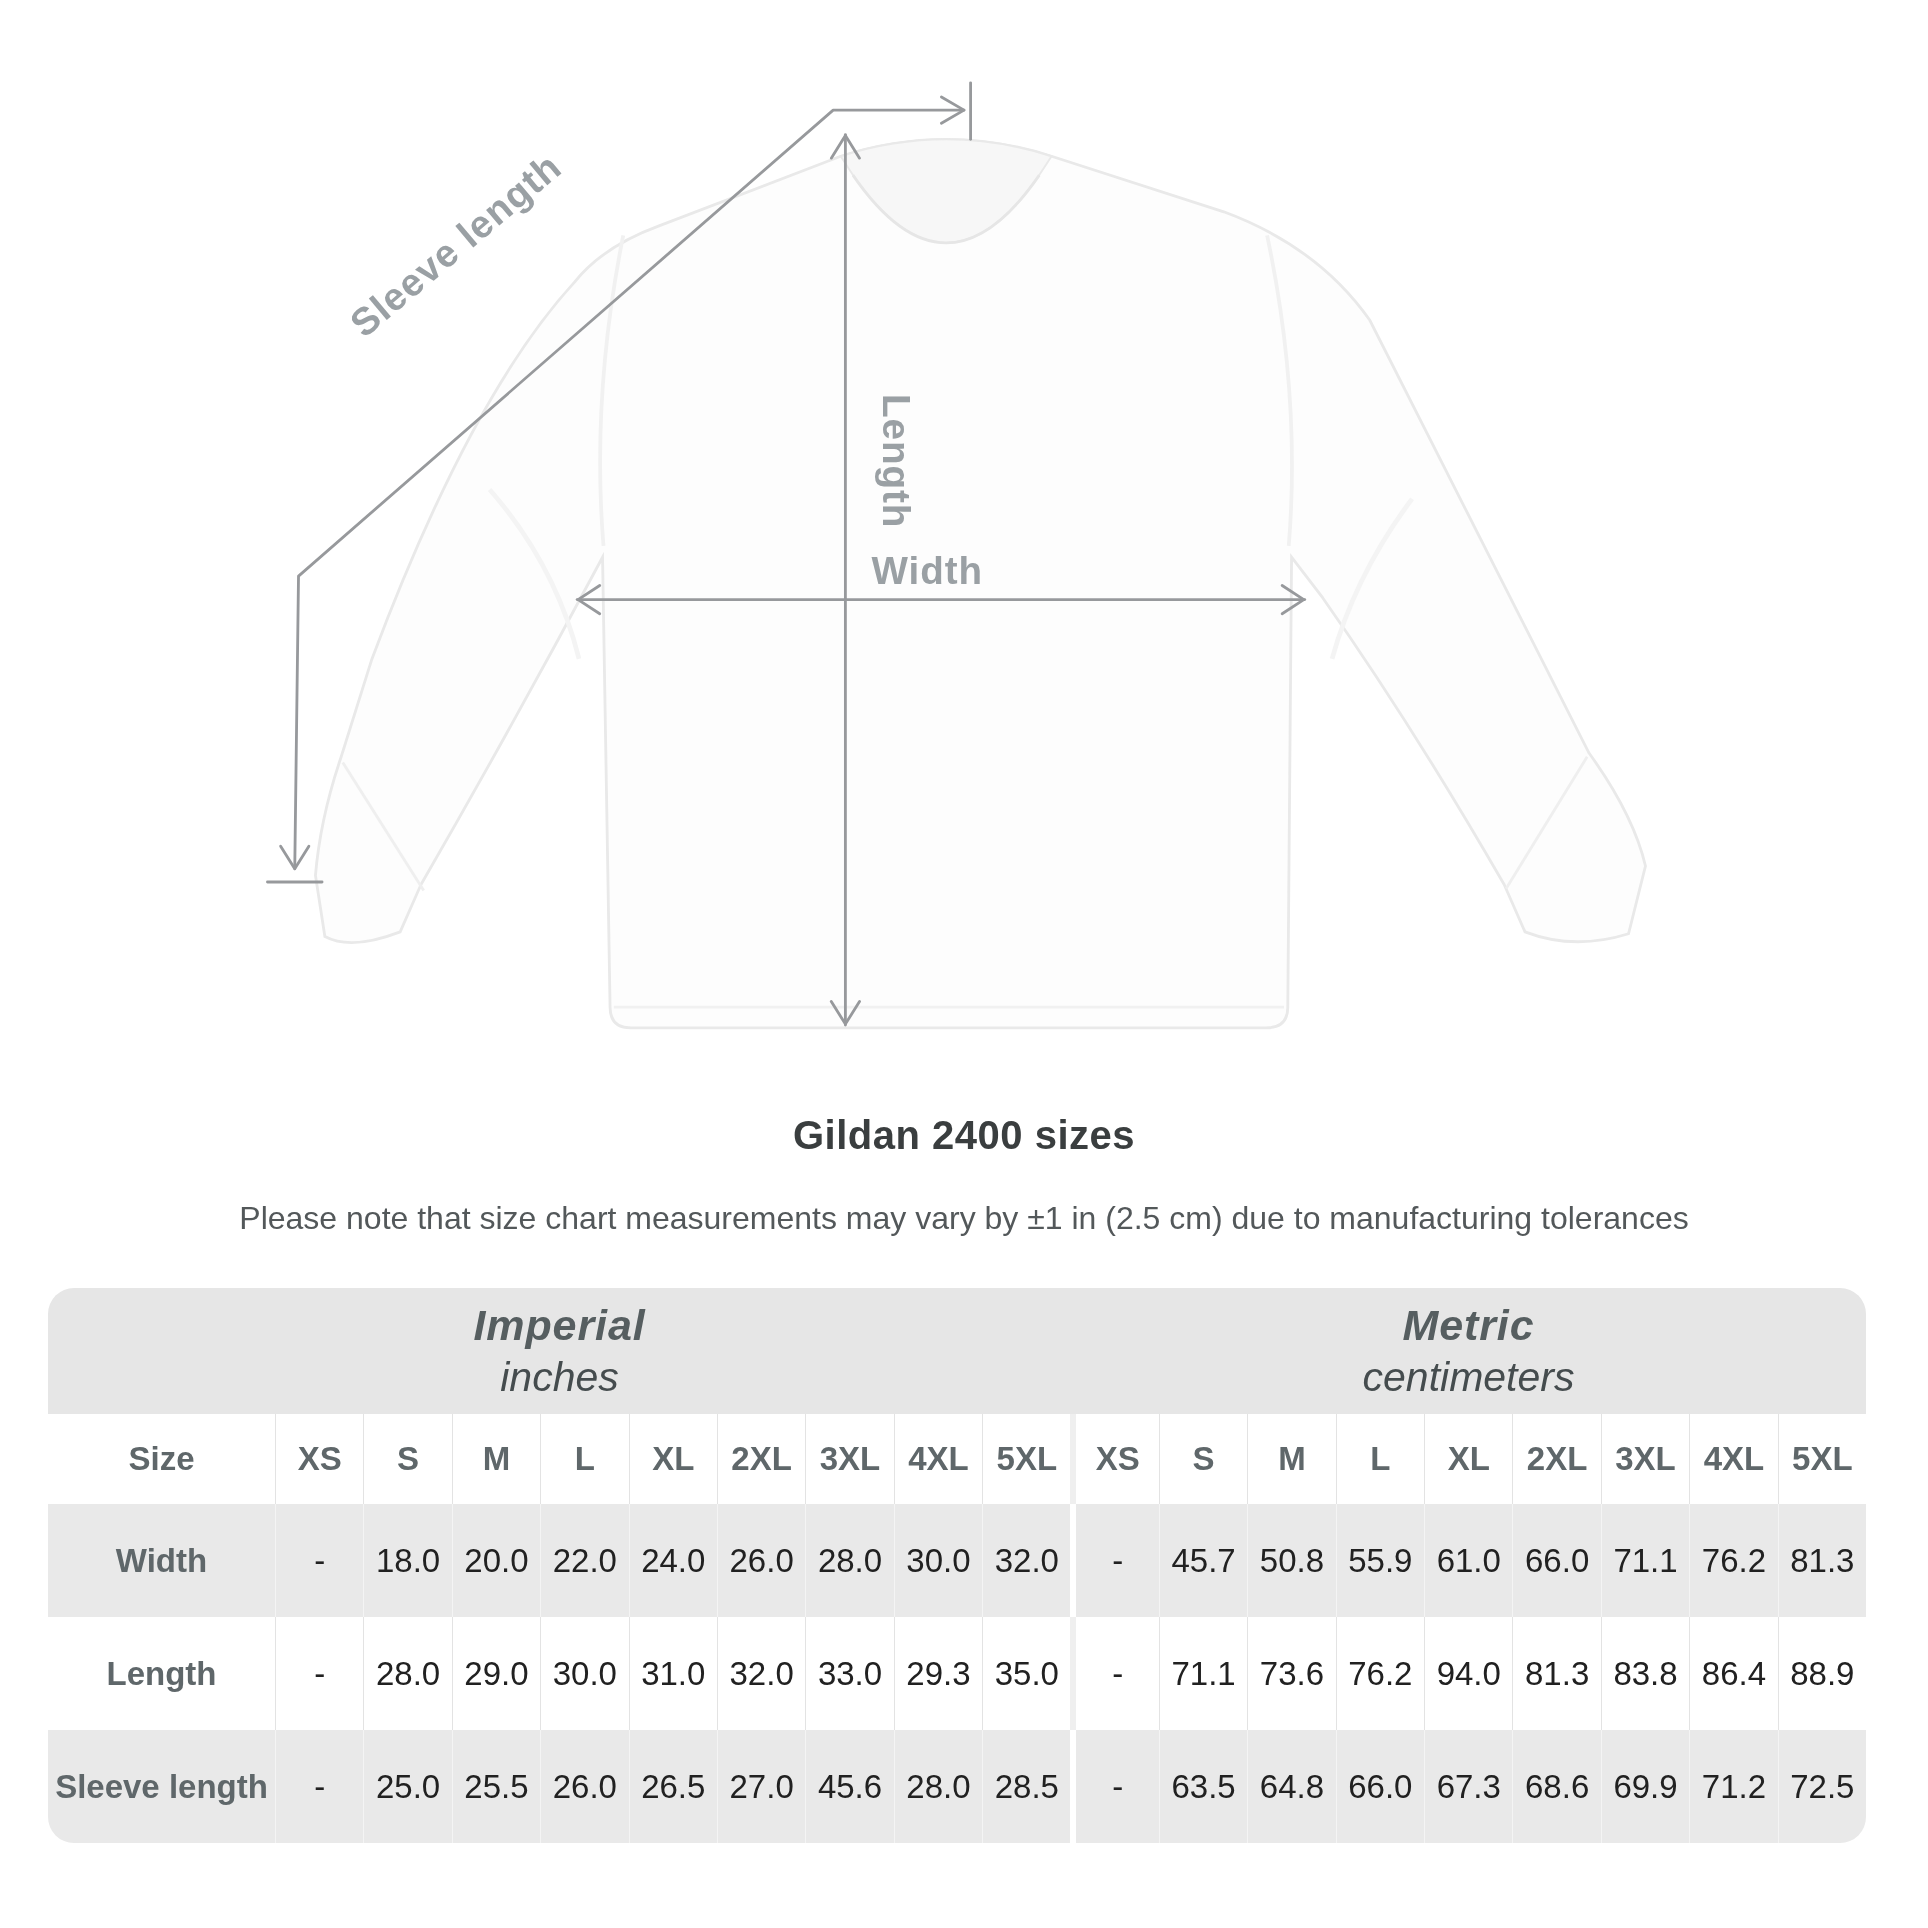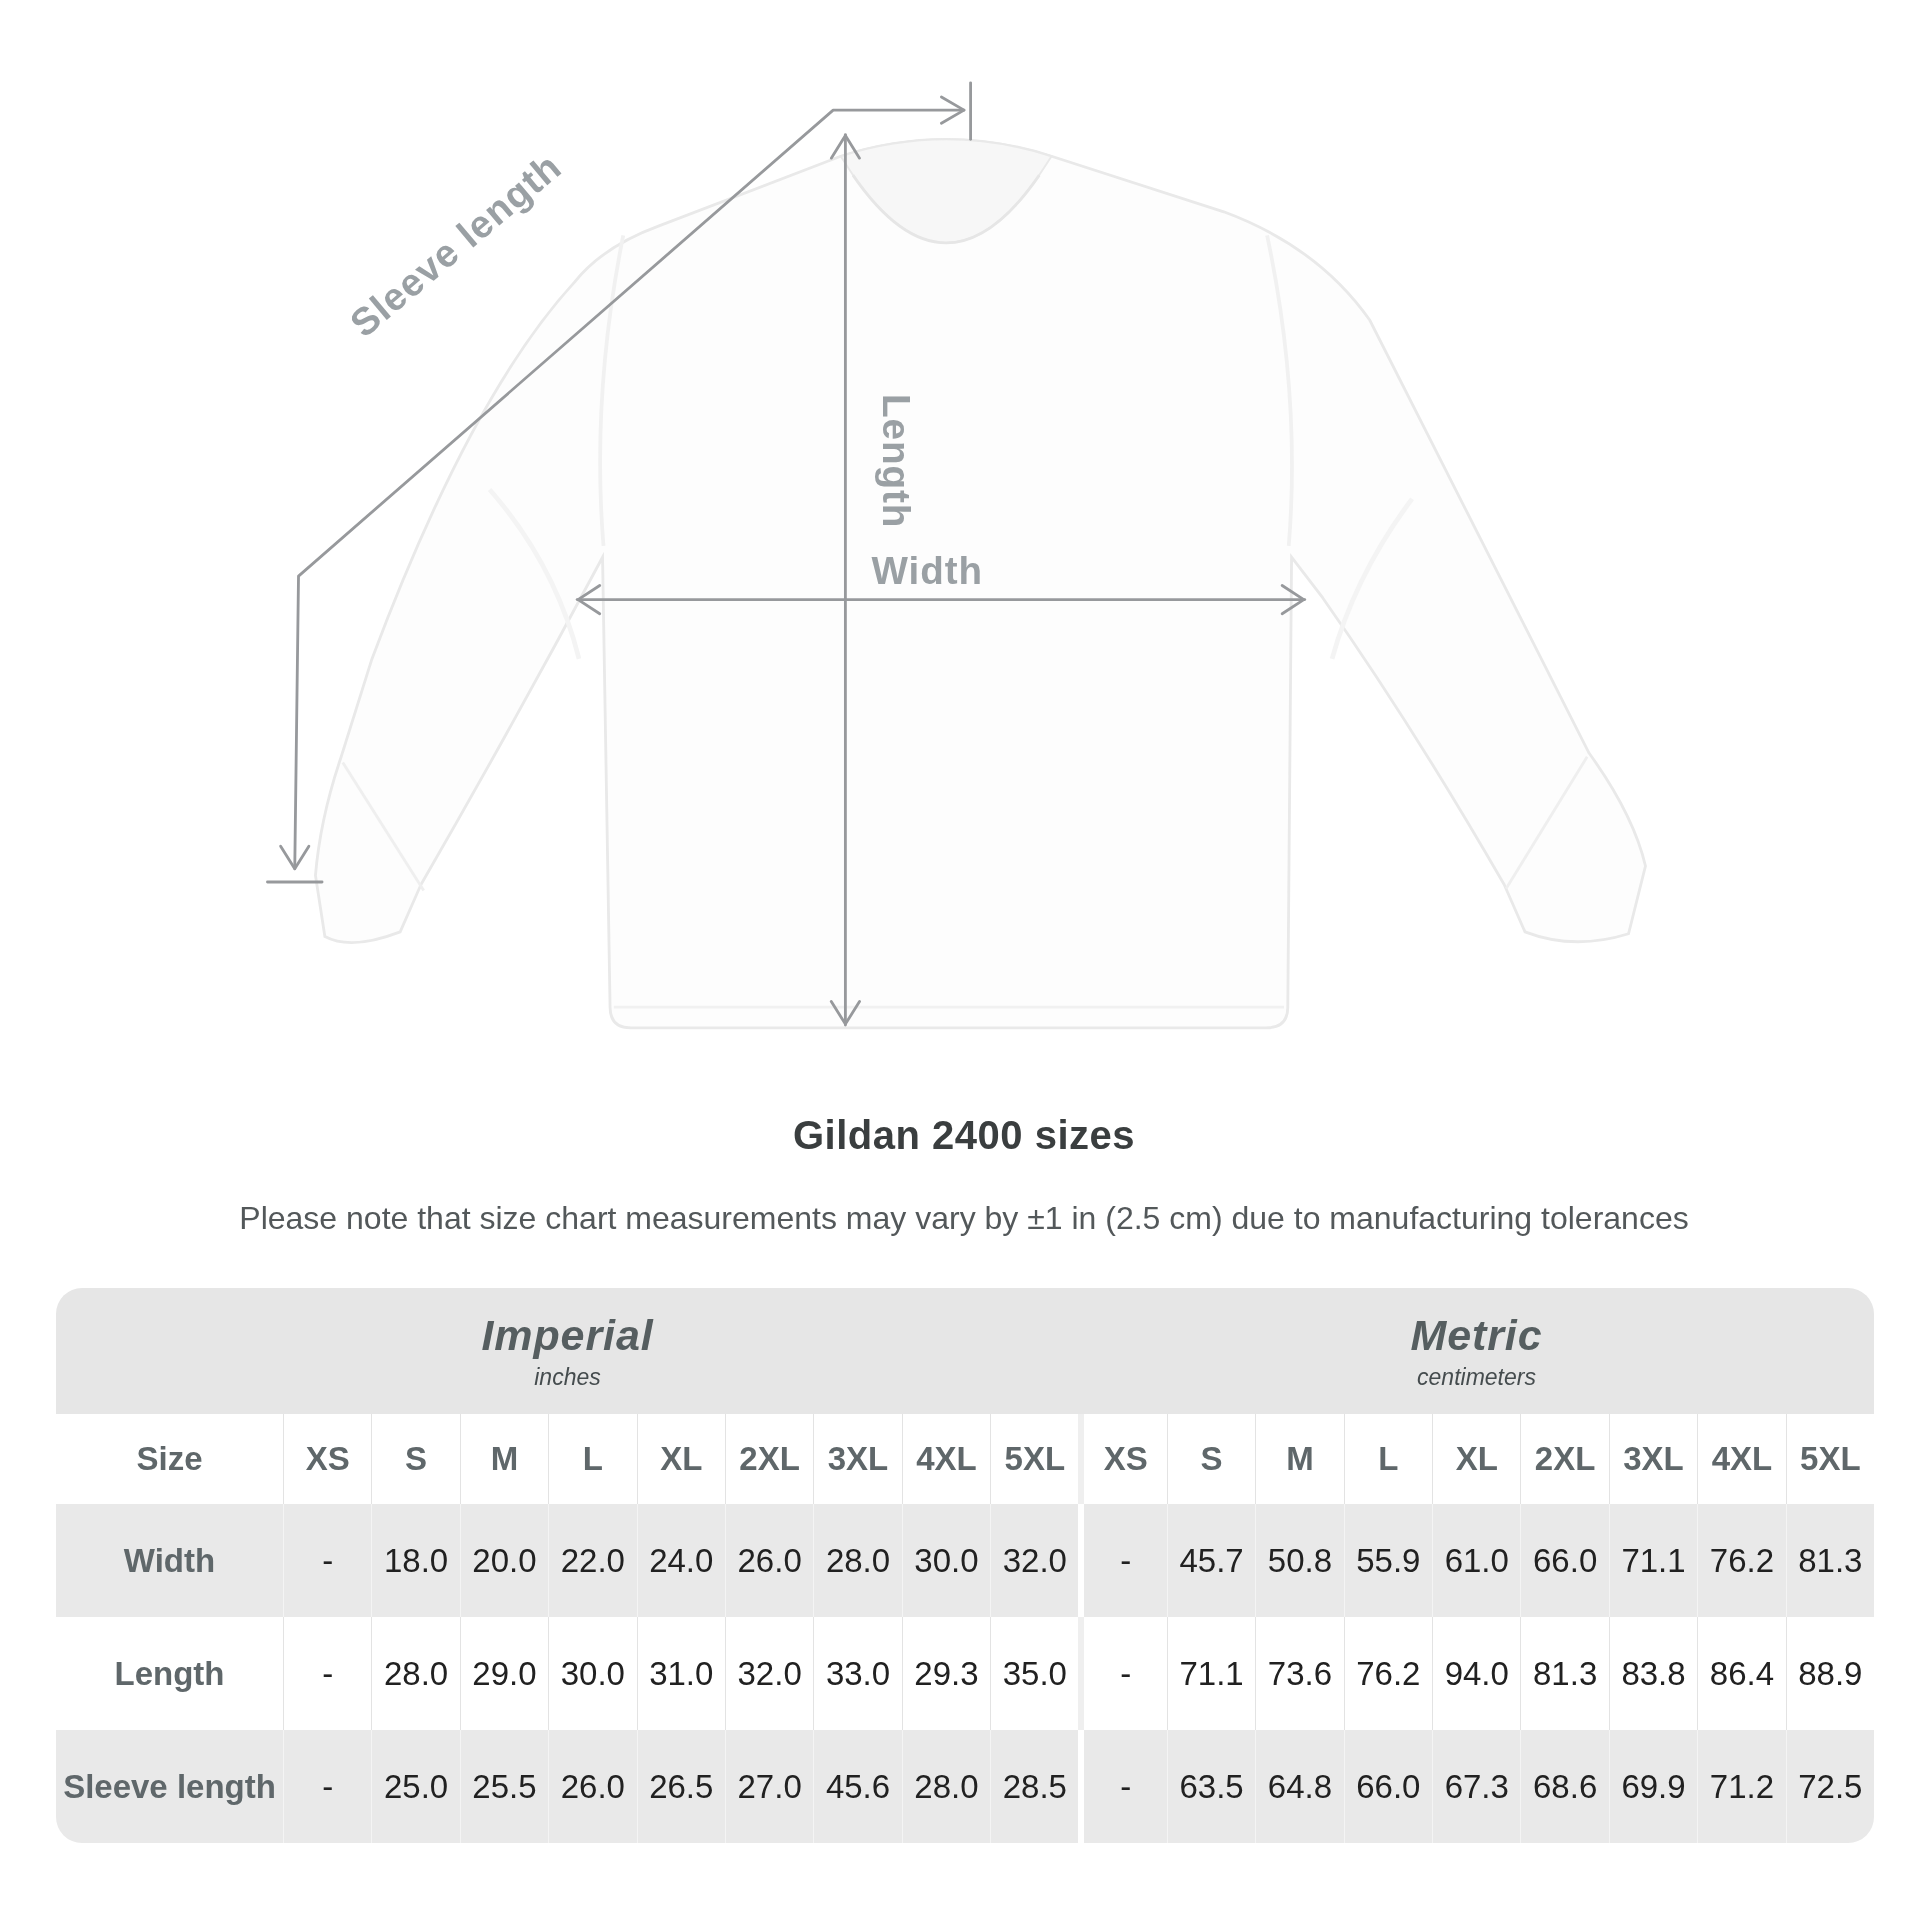--- a/index.html
+++ b/index.html
@@ -17,31 +17,31 @@
   .heading-title {
     position:absolute; top:1113px; left:0; width:1928px; text-align:center;
     font-size:40px; font-weight:bold; color:#3a3e3f; letter-spacing:0.5px;
   }
   .heading-sub {
     position:absolute; top:1200px; left:0; width:1928px; text-align:center;
     font-size:32px; color:#53585a;
   }
 
   
-  .size-table { position:absolute; left:56px; top:1288px; width:1818px; }
+  .size-table { position:absolute; left:48px; top:1288px; width:1818px; }
 
   .band {
     height:126px; background:#e6e6e6; border-radius:26px 26px 0 0;
     display:flex; align-items:stretch;
   }
   .band-half { display:flex; flex-direction:column; align-items:center; justify-content:center; gap:3.8px; }
   .band-left  { width:1023px; }
   .band-right { flex:1; }
   .ugname { font-size:43px; font-weight:bold; font-style:italic; color:#565e60; letter-spacing:0.9px; }
-  .ugunit { font-size:23px; font-style:italic; color:#454c4e; }
+  .ugunit { font-size:41px; font-style:italic; color:#454c4e; }
 
   .trow { display:grid; grid-template-columns:227px repeat(18, 1fr); }
   .r-white { background:#ffffff; height:90px; --div:#e3e3e3; --split:#efefef; }
   .r-gray  { background:#e9e9e9; height:113px; --div:#f4f4f4; --split:#ffffff; }
   .trow.last { border-radius:0 0 26px 26px; }
 
   .cell {
     display:flex; align-items:center; justify-content:center;
     border-left:1.9px solid var(--div);
     font-size:33px; color:#212121; white-space:nowrap;

